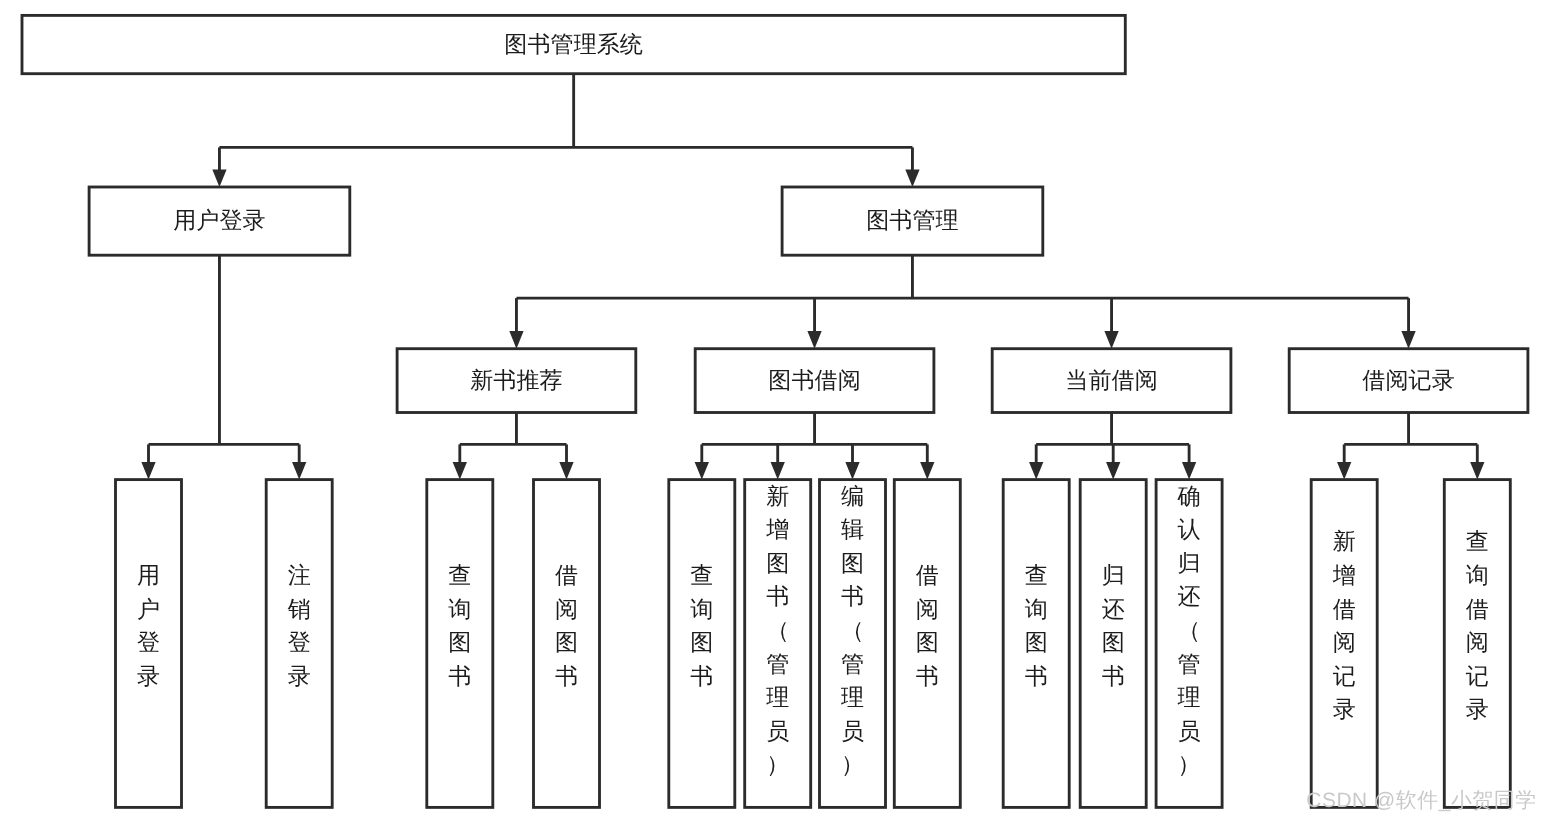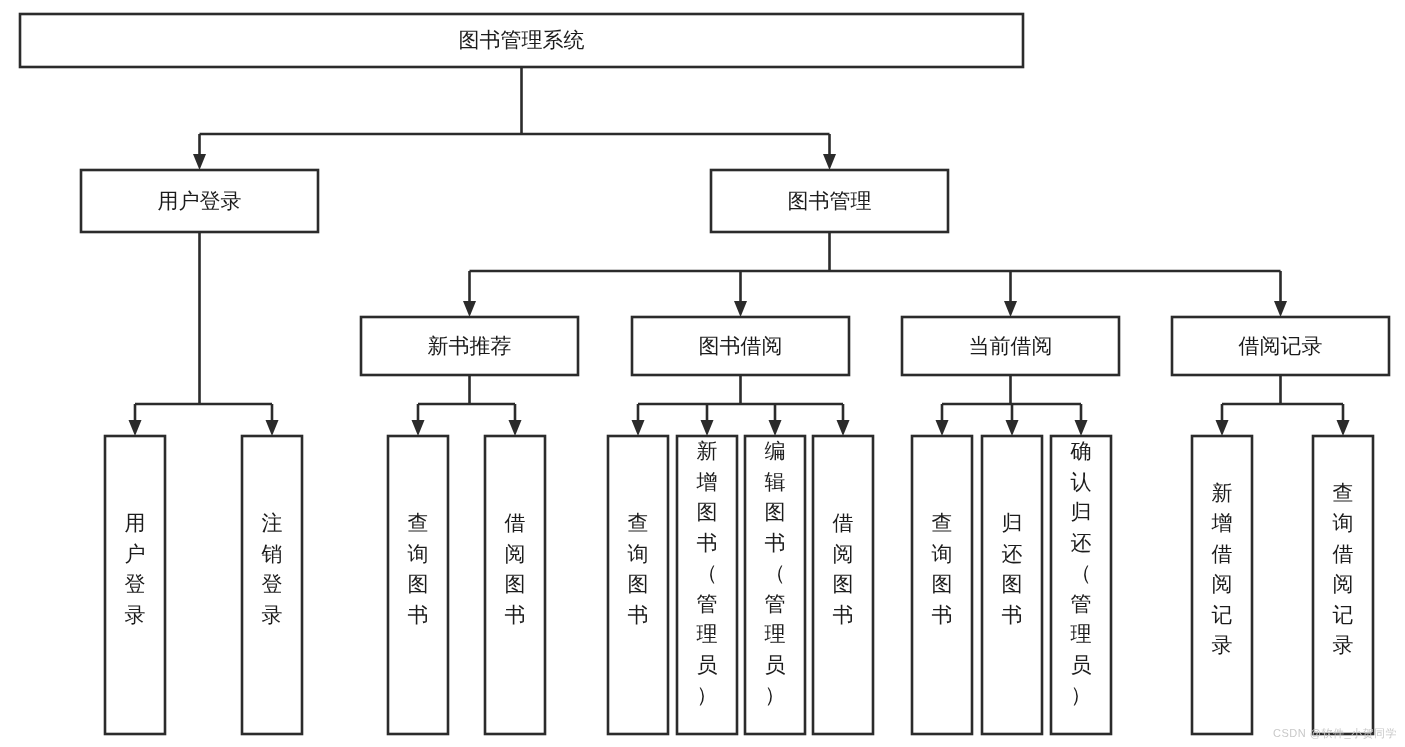--- a/index.html
+++ b/index.html
@@ -55,21 +55,21 @@
   }
   .arrow-head {
     fill: #2b2b2b;
     stroke: none;
   }
   .watermark {
     position: absolute;
     right: 8px;
     bottom: 6px;
     color: #c9c9c9;
-    font-size: 11px;
+    font-size: 19px;
     font-family: "Liberation Sans", "DejaVu Sans", sans-serif;
     letter-spacing: 0.5px;
     white-space: nowrap;
     user-select: none;
   }
 </style>
 </head>
 <body>
 
 <div id="diagram-root">

